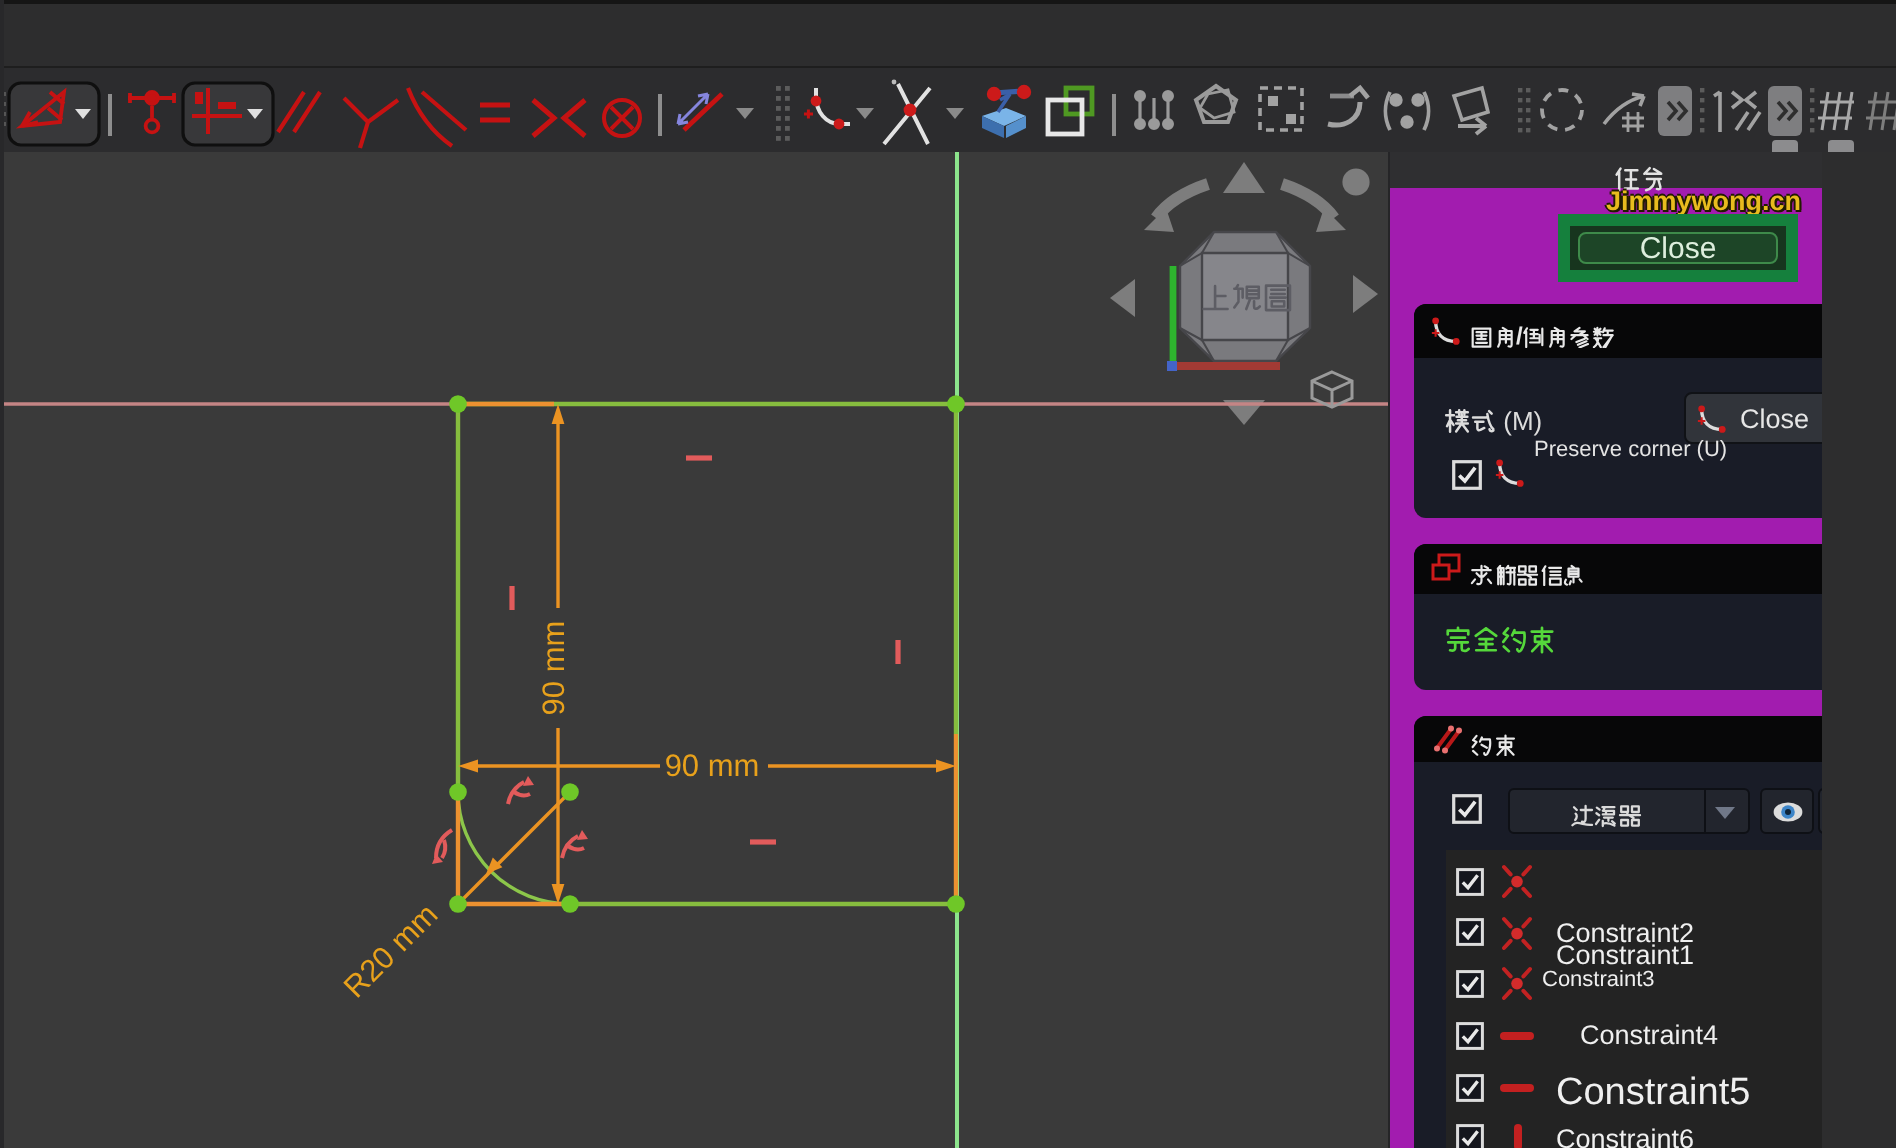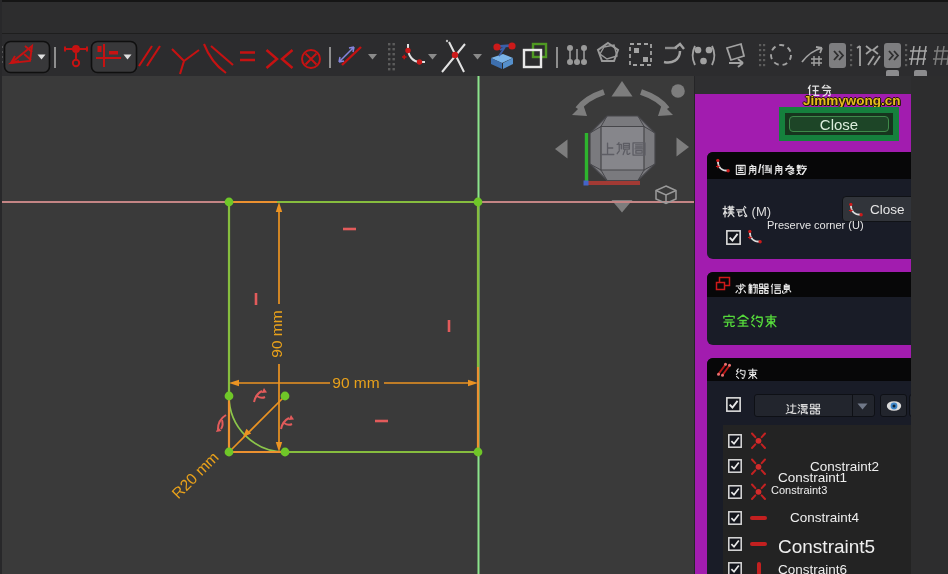--- a/index.html
+++ b/index.html
@@ -632,21 +632,21 @@
           </svg>
         <span class="abs" style="left:55px;top:8px;font-size:13.5px;color:#efefef;margin-top:37px;">Constraint1</span>
 
         <svg class="abs" style="left:5px;top:34px;" width="14" height="14" viewBox="0 0 14 14">
             <use href="#ic-check"></use>
           </svg>
         <svg class="abs" style="left:25px;top:27.5px;" width="21" height="27" viewBox="0 0 21 27">
             <path d="M4 6.5 L7.3 10.2 M17 6.5 L13.7 10.2 M4 21 L7.3 17.4 M17 21 L13.7 17.4" stroke="#c32222" stroke-width="2.0" stroke-linecap="round" fill="none"></path>
             <circle cx="10.5" cy="13.8" r="2.9" fill="#d32b2b"></circle>
           </svg>
-        <span class="abs" style="left:55px;top:33.5px;font-size:13.5px;color:#efefef;margin-left:32px;">Constraint2</span>
+        <span class="abs" style="left:55px;top:33.5px;font-size:13.5px;color:#efefef;">Constraint2</span>
 
         <svg class="abs" style="left:5px;top:59.5px;" width="14" height="14" viewBox="0 0 14 14">
             <use href="#ic-check"></use>
           </svg>
         <svg class="abs" style="left:25px;top:53px;" width="21" height="27" viewBox="0 0 21 27">
             <path d="M4 6.5 L7.3 10.2 M17 6.5 L13.7 10.2 M4 21 L7.3 17.4 M17 21 L13.7 17.4" stroke="#c32222" stroke-width="2.0" stroke-linecap="round" fill="none"></path>
             <circle cx="10.5" cy="13.8" r="2.9" fill="#d32b2b"></circle>
           </svg>
         <span class="abs" style="left:48px;top:59px;font-size:11px;color:#efefef;">Constraint3</span>
 

